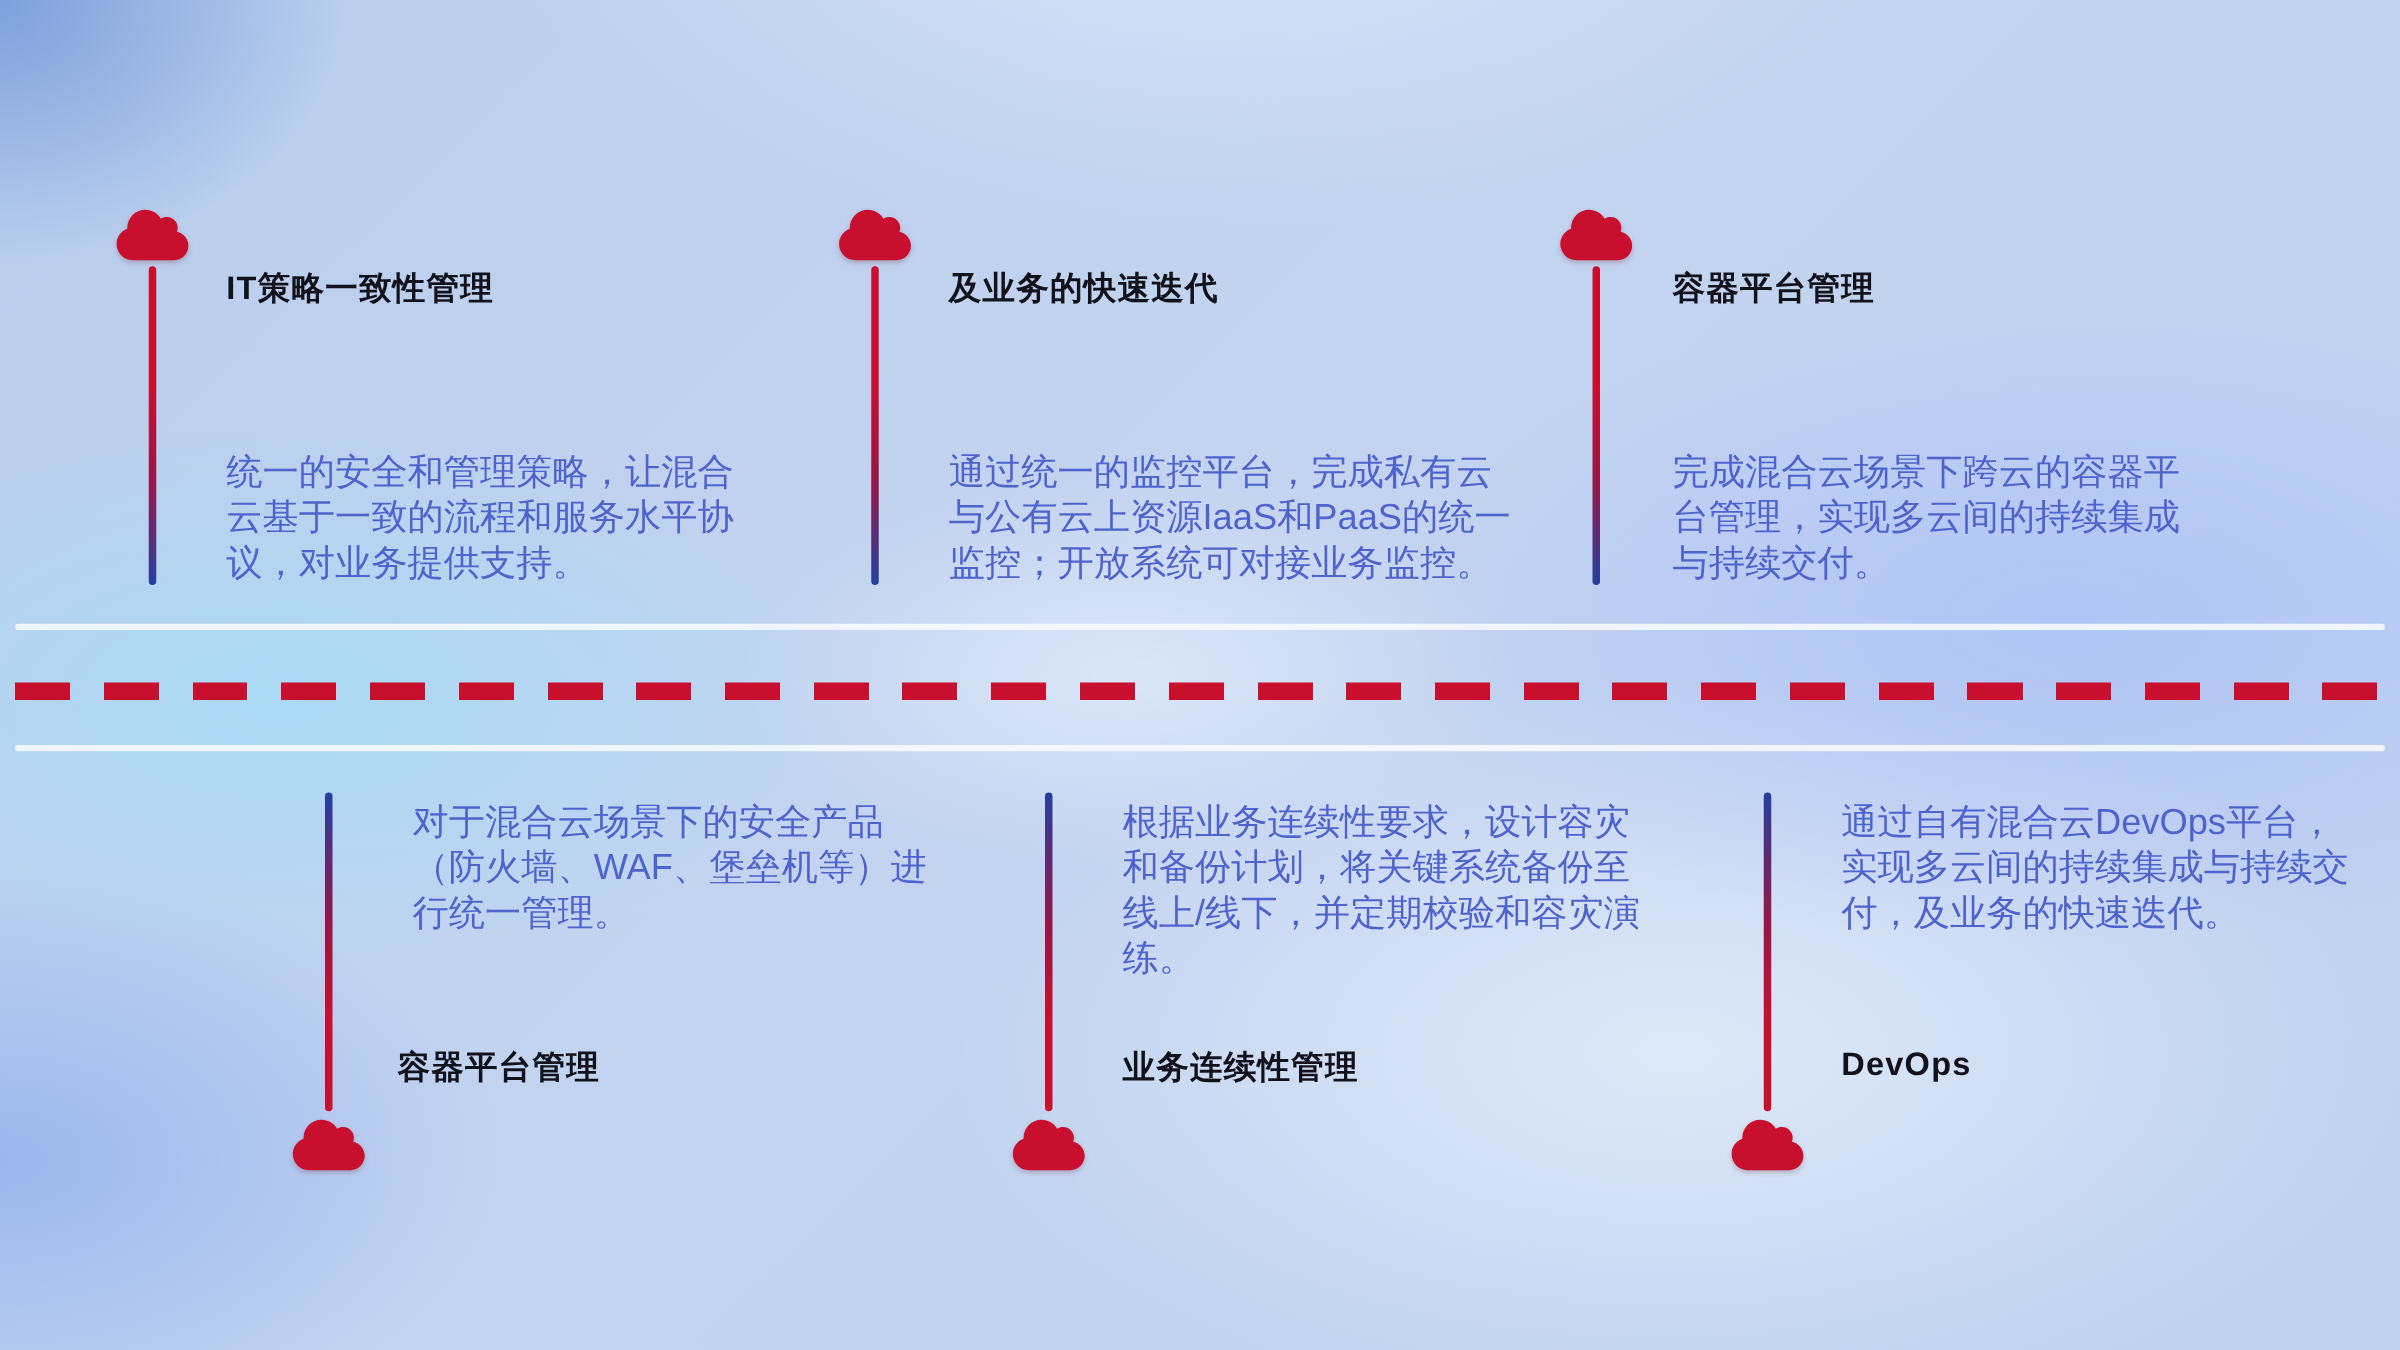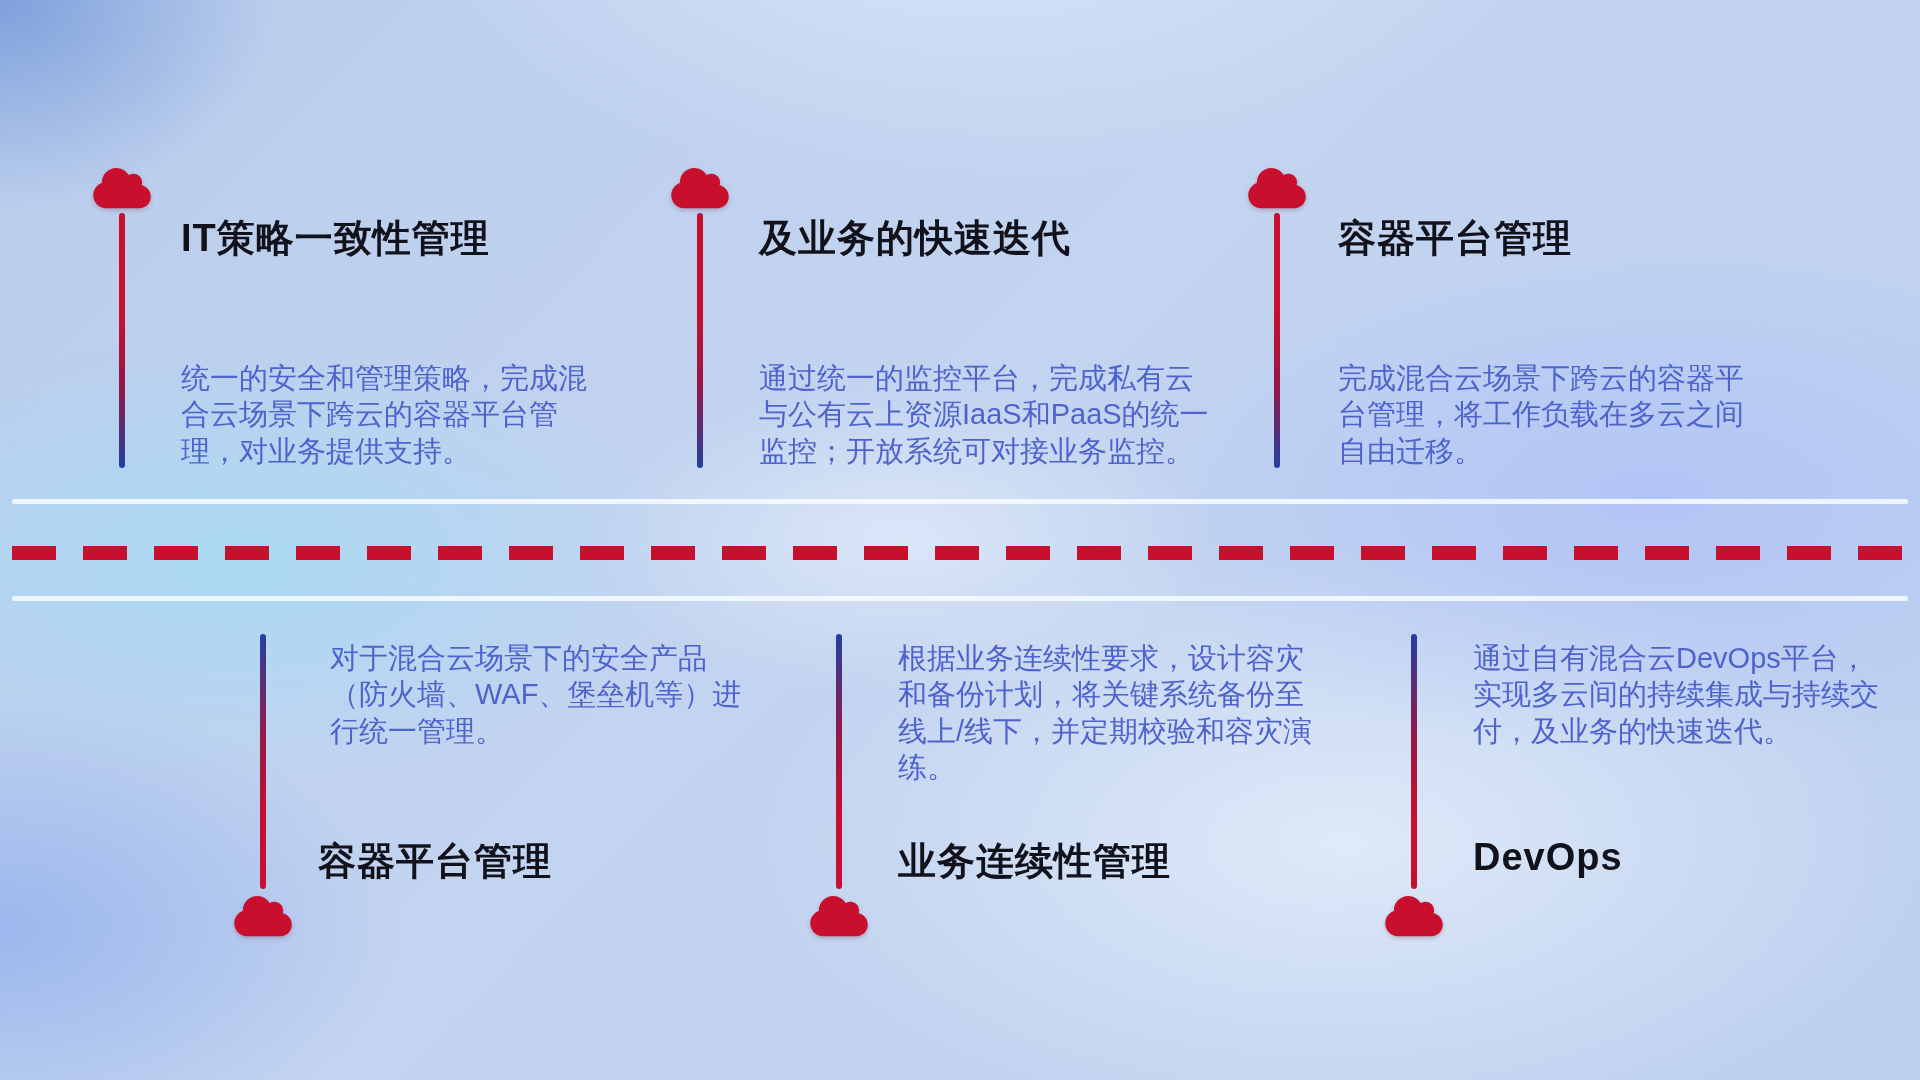--- a/index.html
+++ b/index.html
@@ -49,21 +49,21 @@
     background: linear-gradient(180deg, #c8102e 0%, #c8102e 38%, #951747 68%, #23409e 100%);
   }
   .vline.up {
     margin-bottom: 4px;
     background: linear-gradient(180deg, #23409e 0%, #951747 40%, #c8102e 72%, #c8102e 100%);
   }
 
   .feature-title {
     position: absolute;
     margin: 0;
-    font-size: 38px;
+    font-size: 26px;
     font-weight: 700;
     color: #12121c;
     letter-spacing: 1px;
     white-space: nowrap;
   }
   .feature-desc {
     position: absolute;
     margin: 0;
     width: 420px;
     font-size: 29px;
@@ -98,39 +98,39 @@
 
 <div class="canvas">
 
   <div class="pole" style="left:93px; top:165px;">
     <svg class="cloud-svg" width="58" height="46" viewBox="0 0 640 512">
       <path fill="#c8102e" d="M0 336c0 79.5 64.5 144 144 144l368 0c70.7 0 128-57.3 128-128c0-61.9-44-113.6-102.4-125.4c4.1-10.7 6.4-22.4 6.4-34.6c0-53-43-96-96-96c-19.7 0-38.1 6-53.3 16.2C367 64.2 315.3 32 256 32C167.6 32 96 103.6 96 192c0 2.7 .1 5.4 .2 8.1C40.2 219.8 0 273.2 0 336z"></path>
     </svg>
     <div class="vline down"></div>
   </div>
   <h2 class="feature-title" style="left:181px; top:213px;">IT策略一致性管理</h2>
-  <p class="feature-desc" style="left:181px; top:360px;">统一的安全和管理策略，完成混合云场景下跨云的容器平台管理，对业务提供支持。</p>
+  <p class="feature-desc" style="left:181px; top:360px;">统一的安全和管理策略，让混合云基于一致的流程和服务水平协议，对业务提供支持。</p>
 
   <div class="pole" style="left:671px; top:165px;">
     <svg class="cloud-svg" width="58" height="46" viewBox="0 0 640 512">
       <path fill="#c8102e" d="M0 336c0 79.5 64.5 144 144 144l368 0c70.7 0 128-57.3 128-128c0-61.9-44-113.6-102.4-125.4c4.1-10.7 6.4-22.4 6.4-34.6c0-53-43-96-96-96c-19.7 0-38.1 6-53.3 16.2C367 64.2 315.3 32 256 32C167.6 32 96 103.6 96 192c0 2.7 .1 5.4 .2 8.1C40.2 219.8 0 273.2 0 336z"></path>
     </svg>
     <div class="vline down"></div>
   </div>
   <h2 class="feature-title" style="left:759px; top:213px;">及业务的快速迭代</h2>
   <p class="feature-desc wide" style="left:759px; top:360px;">通过统一的监控平台，完成私有云与公有云上资源IaaS和PaaS的统一监控；开放系统可对接业务监控。</p>
 
   <div class="pole" style="left:1248px; top:165px;">
     <svg class="cloud-svg" width="58" height="46" viewBox="0 0 640 512">
       <path fill="#c8102e" d="M0 336c0 79.5 64.5 144 144 144l368 0c70.7 0 128-57.3 128-128c0-61.9-44-113.6-102.4-125.4c4.1-10.7 6.4-22.4 6.4-34.6c0-53-43-96-96-96c-19.7 0-38.1 6-53.3 16.2C367 64.2 315.3 32 256 32C167.6 32 96 103.6 96 192c0 2.7 .1 5.4 .2 8.1C40.2 219.8 0 273.2 0 336z"></path>
     </svg>
     <div class="vline down"></div>
   </div>
   <h2 class="feature-title" style="left:1338px; top:213px;">容器平台管理</h2>
-  <p class="feature-desc" style="left:1338px; top:360px;">完成混合云场景下跨云的容器平台管理，将工作负载在多云之间自由迁移。</p>
+  <p class="feature-desc" style="left:1338px; top:360px;">完成混合云场景下跨云的容器平台管理，实现多云间的持续集成与持续交付。</p>
 
   <div class="divider-solid" style="top:499px;"></div>
   <div class="divider-dashed" style="top:546px;"></div>
   <div class="divider-solid" style="top:596px;"></div>
 
   <div class="pole" style="left:234px; top:634px;">
     <div class="vline up"></div>
     <svg class="cloud-svg" width="58" height="46" viewBox="0 0 640 512">
       <path fill="#c8102e" d="M0 336c0 79.5 64.5 144 144 144l368 0c70.7 0 128-57.3 128-128c0-61.9-44-113.6-102.4-125.4c4.1-10.7 6.4-22.4 6.4-34.6c0-53-43-96-96-96c-19.7 0-38.1 6-53.3 16.2C367 64.2 315.3 32 256 32C167.6 32 96 103.6 96 192c0 2.7 .1 5.4 .2 8.1C40.2 219.8 0 273.2 0 336z"></path>
     </svg>

